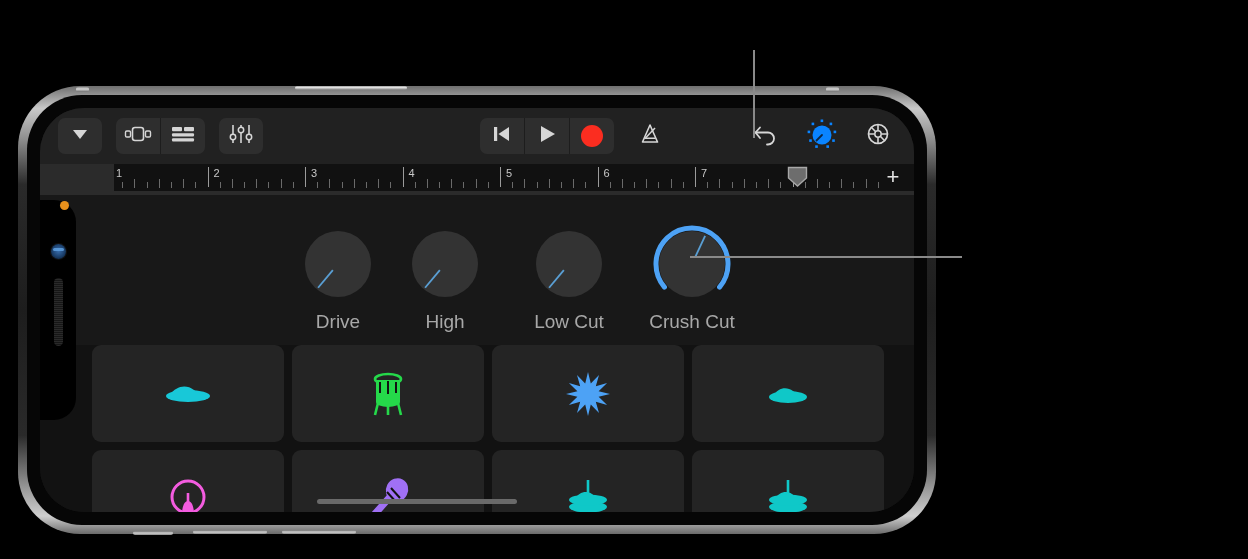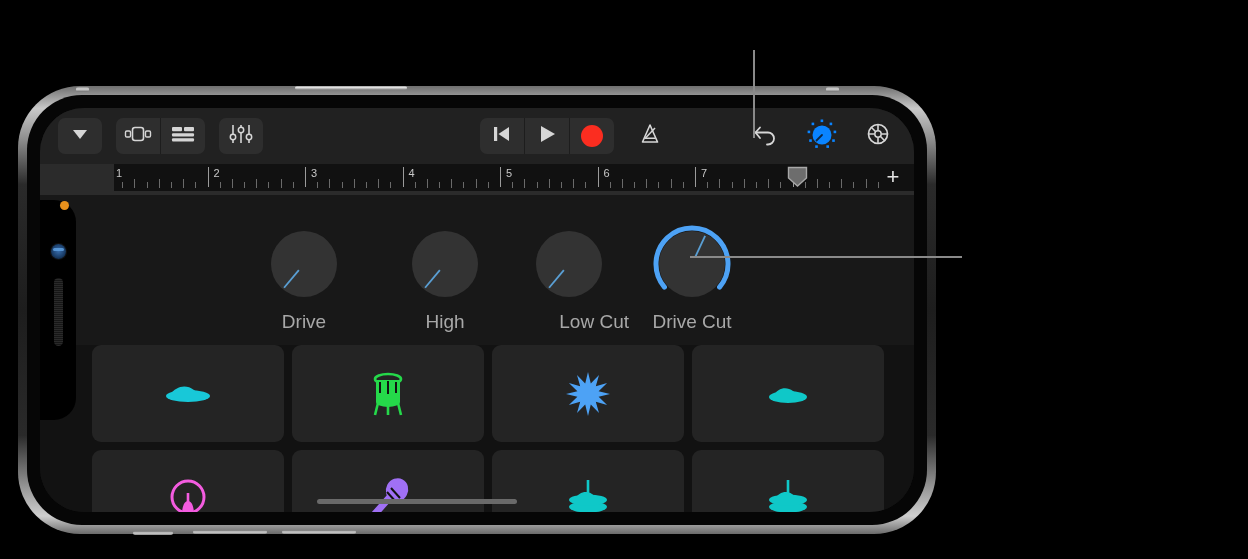--- a/index.html
+++ b/index.html
@@ -415,48 +415,48 @@
             <svg width="21" height="21" viewBox="0 0 21 21">
               <path d="M1.5,1.5 H19.5 V12 L10.5,20 L1.5,12 Z" fill="#6d6d6d" stroke="#a8a8a8" stroke-width="1.4"></path>
             </svg>
           </div>
           <div class="plus-btn">+</div>
         </div>
         <div class="ruler-under"></div>
 
         <div class="knob-row">
           <div id="knobs-container">
-              <div class="knob-cell" style="left: 204px; top: 30px;">
+              <div class="knob-cell" style="left: 238px; top: 30px;">
                 <div style="position: relative; width: 120px; height: 78px;"><svg width="120" height="78" viewBox="0 0 120 78">
                     <circle cx="60" cy="39" r="33" fill="#333"></circle>
                     <line x1="54.85769912250768" y1="45.12835554495182" x2="40.07358409971728" y2="62.747377736688314" stroke="#5a9fd4" stroke-width="1.8"></line>
                   </svg></div>
                 <div class="knob-label">Drive</div>
               </div>
               <div class="knob-cell" style="left: 345px; top: 30px;">
                 <div style="position: relative; width: 120px; height: 78px;"><svg width="120" height="78" viewBox="0 0 120 78">
                     <circle cx="60" cy="39" r="33" fill="#333"></circle>
                     <line x1="54.85769912250768" y1="45.12835554495182" x2="40.07358409971728" y2="62.747377736688314" stroke="#5a9fd4" stroke-width="1.8"></line>
                   </svg></div>
                 <div class="knob-label">High</div>
               </div>
-              <div class="knob-cell" style="left: 469px; top: 30px; text-align: right;">
+              <div class="knob-cell" style="left: 469px; top: 30px;">
                 <div style="position: relative; width: 120px; height: 78px;"><svg width="120" height="78" viewBox="0 0 120 78">
                     <circle cx="60" cy="39" r="33" fill="#333"></circle>
                     <line x1="54.85769912250768" y1="45.12835554495182" x2="40.07358409971728" y2="62.747377736688314" stroke="#5a9fd4" stroke-width="1.8"></line>
                   </svg></div>
                 <div class="knob-label">Low Cut</div>
               </div>
               <div class="knob-cell" style="left: 592px; top: 30px;">
                 <div style="position: relative; width: 120px; height: 78px;"><svg width="120" height="78" viewBox="0 0 120 78">
                     <path d="M32.42240004771679,62.14035394871542 A36,36 0 1 1 87.57759995228321,62.14035394871541" fill="none" stroke="#4da2f5" stroke-width="5" stroke-linecap="round"></path>
                     <circle cx="60" cy="39" r="33" fill="#333"></circle>
                     <line x1="63.380946093925594" y1="31.7495377037068" x2="73.10116611396168" y2="10.904458601863851" stroke="#5a9fd4" stroke-width="1.8"></line>
                   </svg></div>
-                <div class="knob-label">Drive Cut</div>
+                <div class="knob-label">Crush Cut</div>
               </div>
             </div>
         </div>
 
         <div class="pads">
           <div id="pads-container">
               <div class="pad" style="left: 52px; top: 0px; width: 192px; height: 97px;">
                 <svg width="64" height="56" viewBox="0 0 64 56">
                   <ellipse cx="32" cy="30" rx="22" ry="6" fill="#18c8d8"></ellipse>
               <path d="M14,29 C20,20 30,18 38,24 C42,27 45,28 50,29 Z" fill="#18c8d8"></path>

